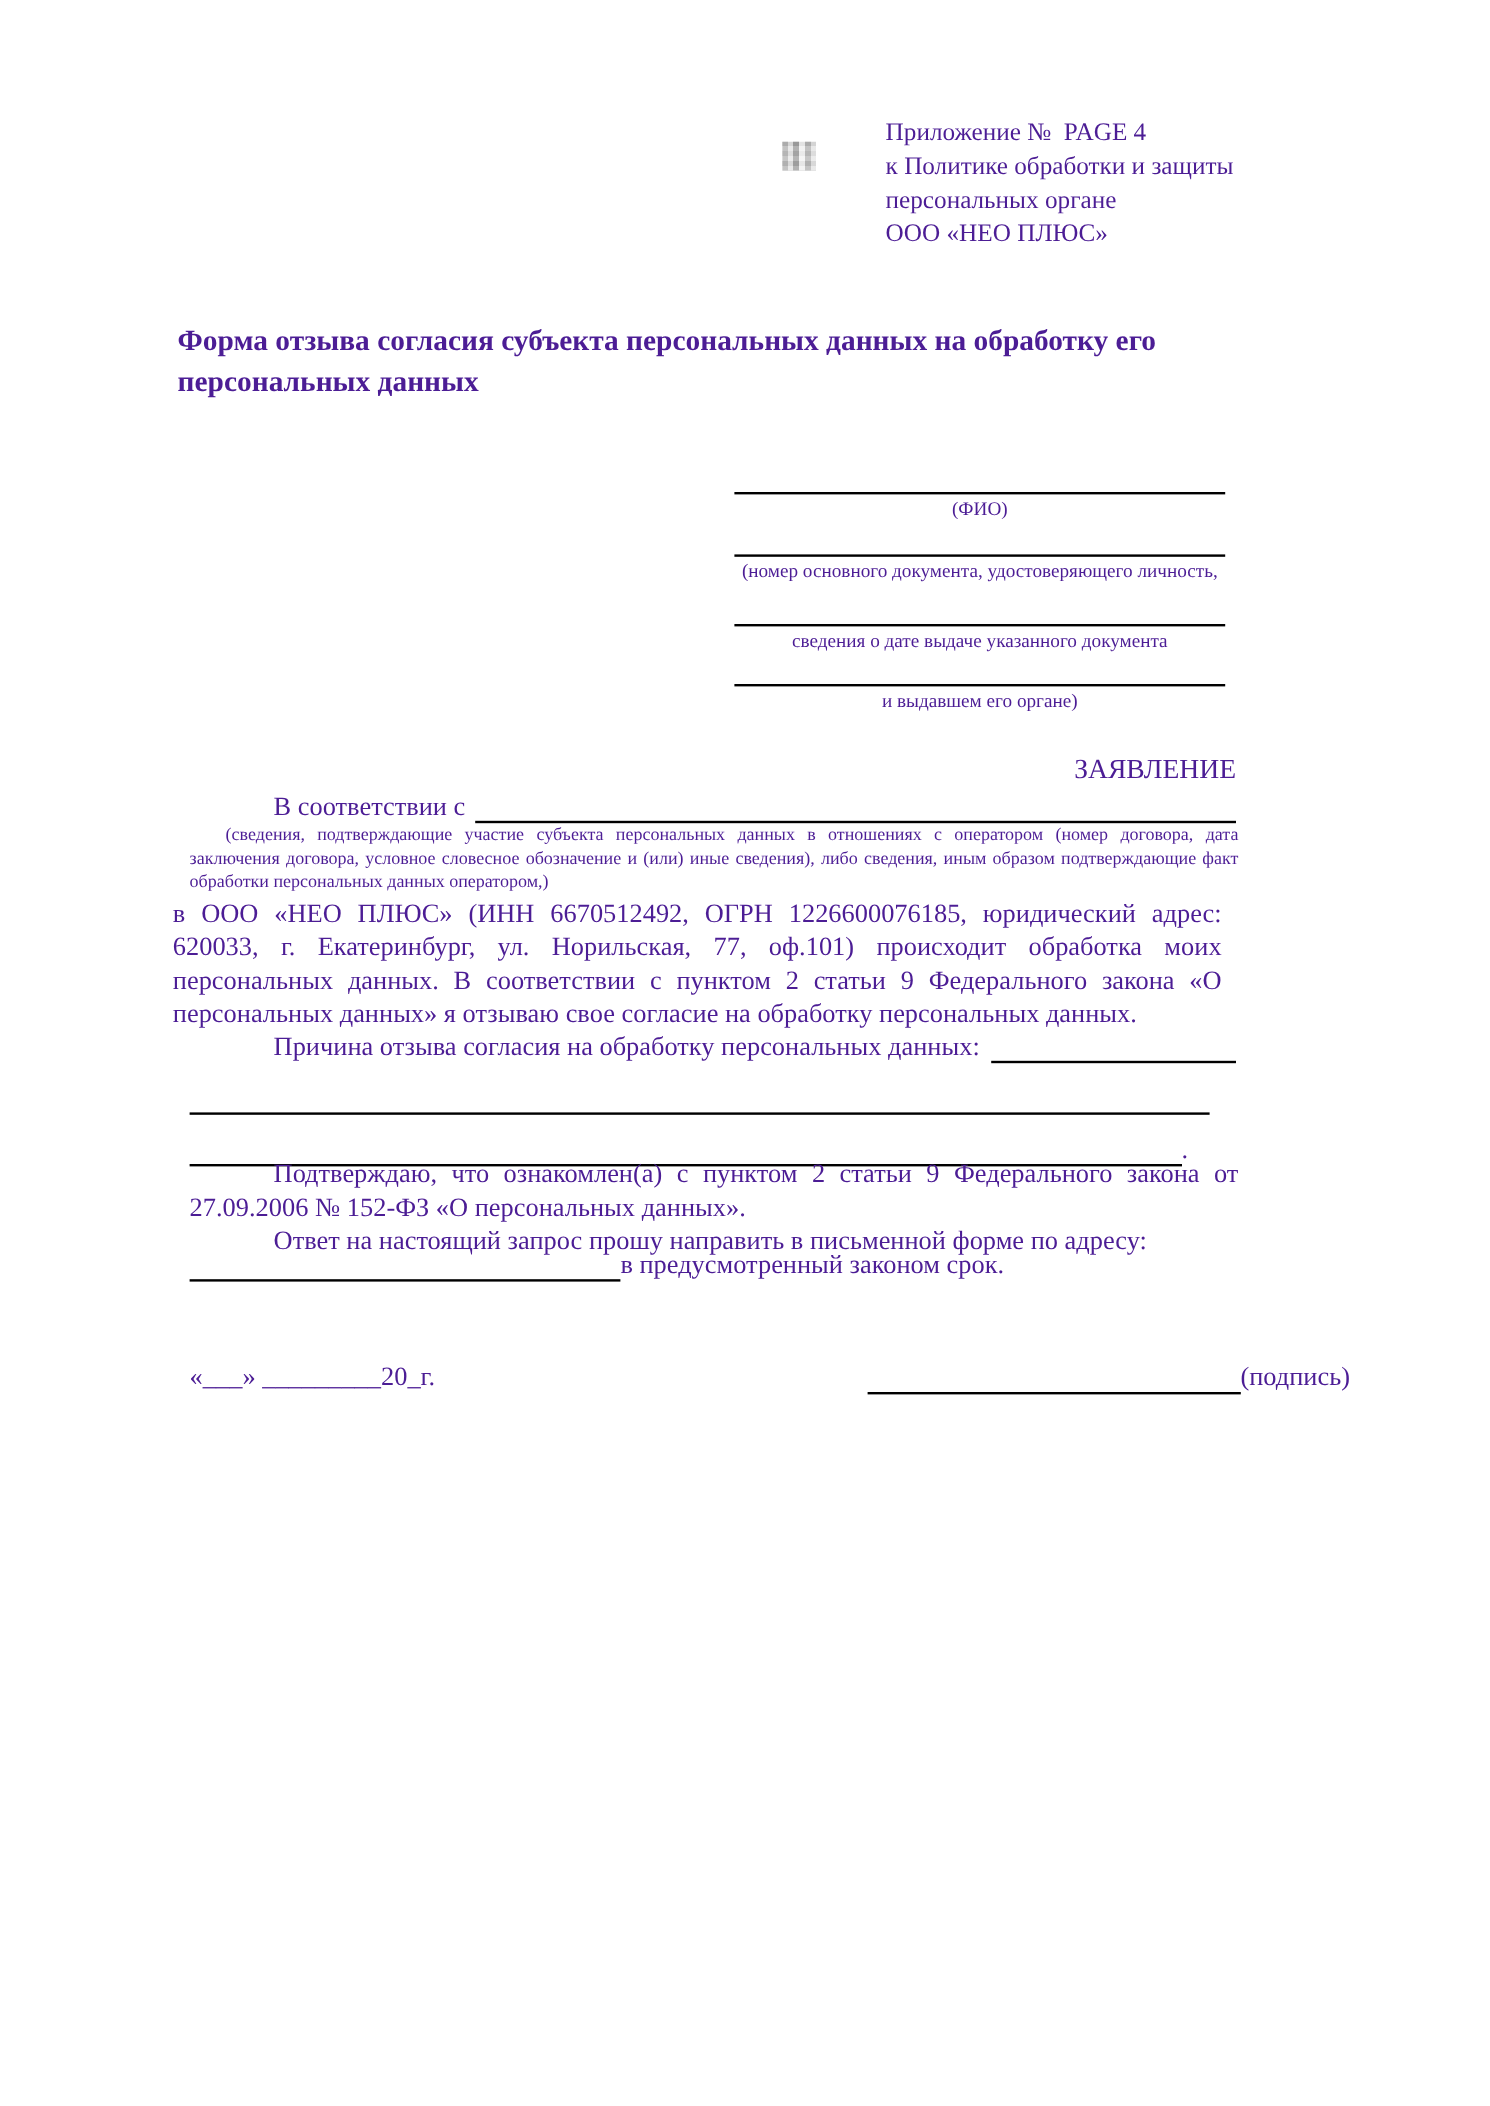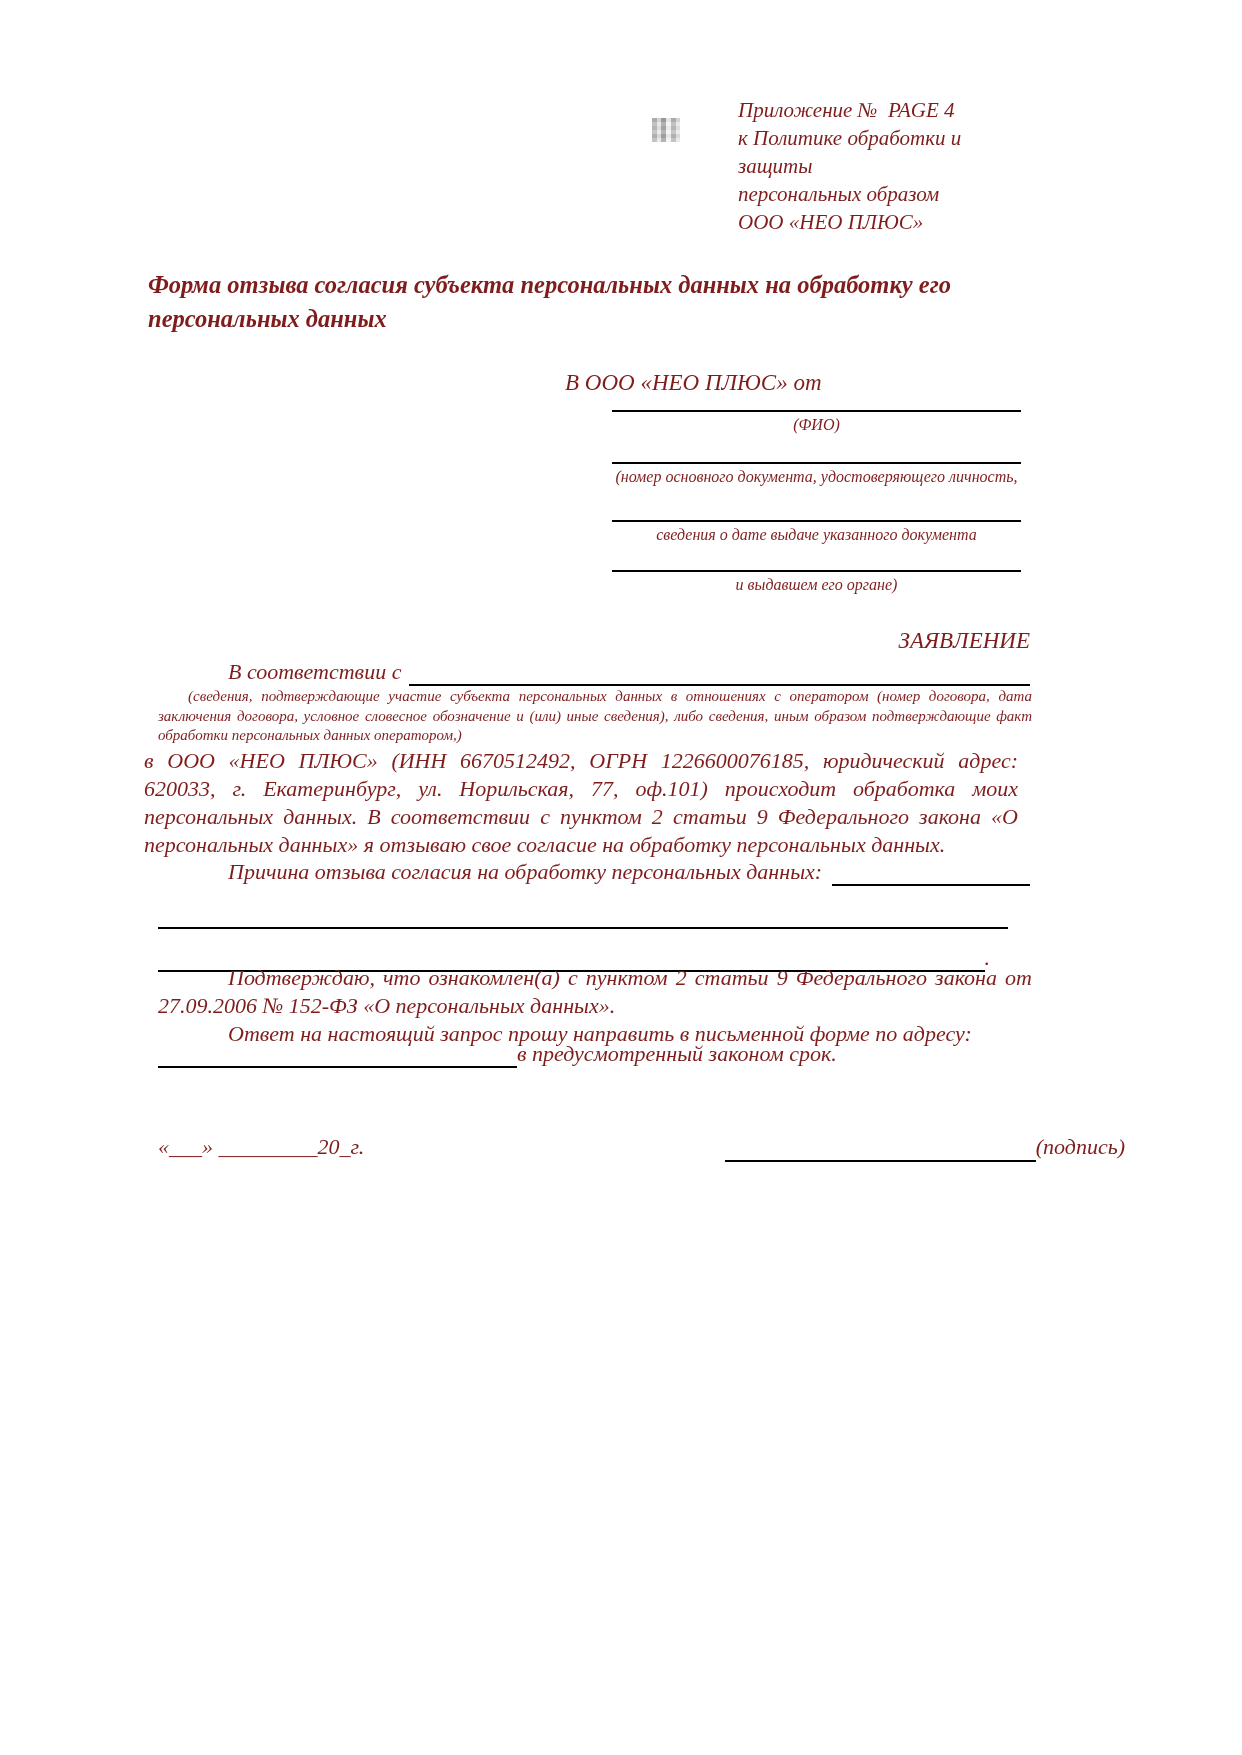--- a/index.html
+++ b/index.html
@@ -1,24 +1,23 @@
 <!DOCTYPE html>
 <html><head>
 <meta charset="utf-8">
 <style>
   html,body { margin:0; padding:0; background:#888; }
   .page {
     position:relative;
     width:1242px; height:1755px;
     margin:0 auto;
     background:#ffffff;
-    color:#7f1d1d;
+    color:#4c1d95;
     font-family:"Liberation Serif", serif;
     overflow:hidden;
-    font-style:italic;
   }
   .abs { position:absolute; }
 
   
   .ref-block { left:738px; top:96px; width:300px; font-size:21px; line-height:28px; }
   .ref-line { white-space:pre-wrap; }
 
   
   .artifact {
     left:652px; top:118px; width:28px; height:24px;
@@ -86,27 +85,26 @@
 </head>
 <body>
 
 <div class="page">
 
   <div class="abs artifact"></div>
 
   <div class="abs ref-block">
     <div class="ref-line">Приложение №  PAGE 4</div>
     <div class="ref-line">к Политике обработки и защиты</div>
-    <div class="ref-line">персональных образом</div>
+    <div class="ref-line">персональных органе</div>
     <div class="ref-line">ООО «НЕО ПЛЮС»</div>
   </div>
 
   <div class="abs doc-title">Форма отзыва согласия субъекта персональных данных на обработку его персональных данных</div>
 
-  <div class="abs addr-to">В ООО «НЕО ПЛЮС» от</div>
 
   <div class="abs rule addr-rule" style="top:410px"></div>
   <div class="abs addr-cap" style="top:415px">(ФИО)</div>
 
   <div class="abs rule addr-rule" style="top:462px"></div>
   <div class="abs addr-cap" style="top:467px">(номер основного документа, удостоверяющего личность,</div>
 
   <div class="abs rule addr-rule" style="top:520px"></div>
   <div class="abs addr-cap" style="top:525px">сведения о дате выдаче указанного документа</div>
 

